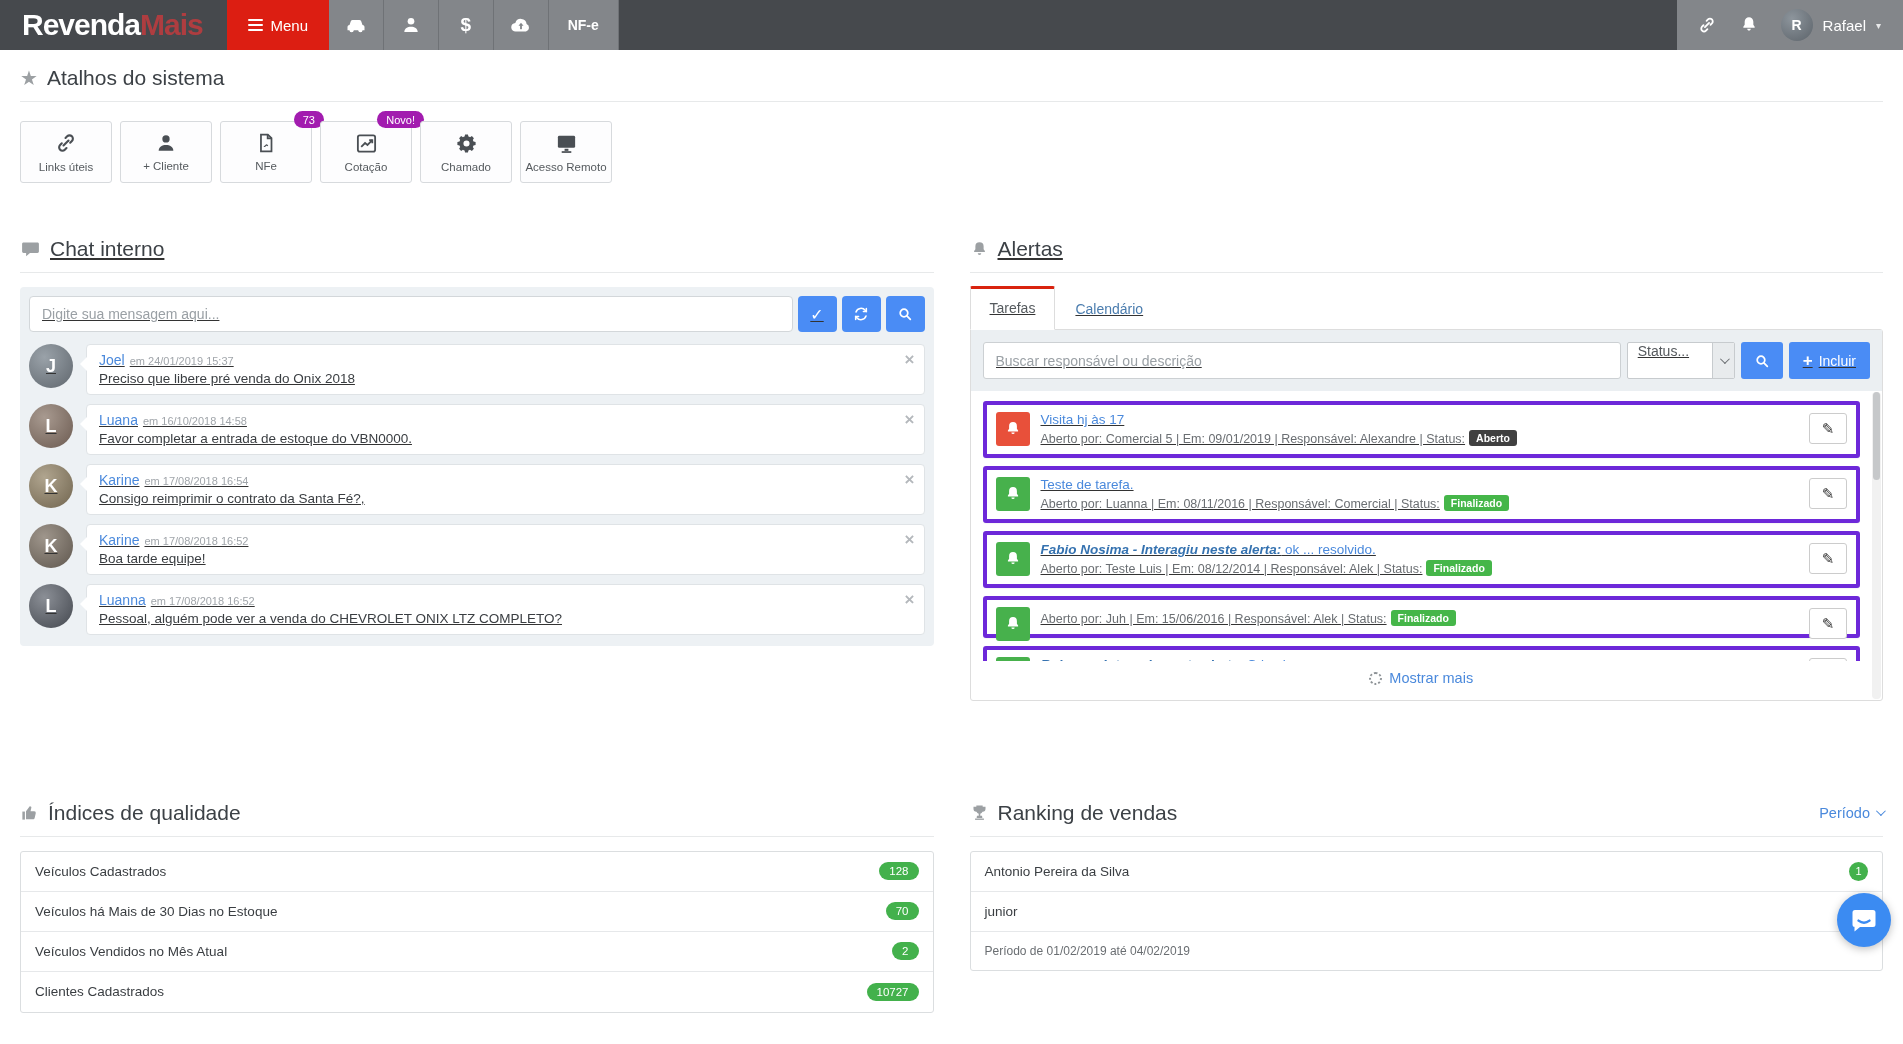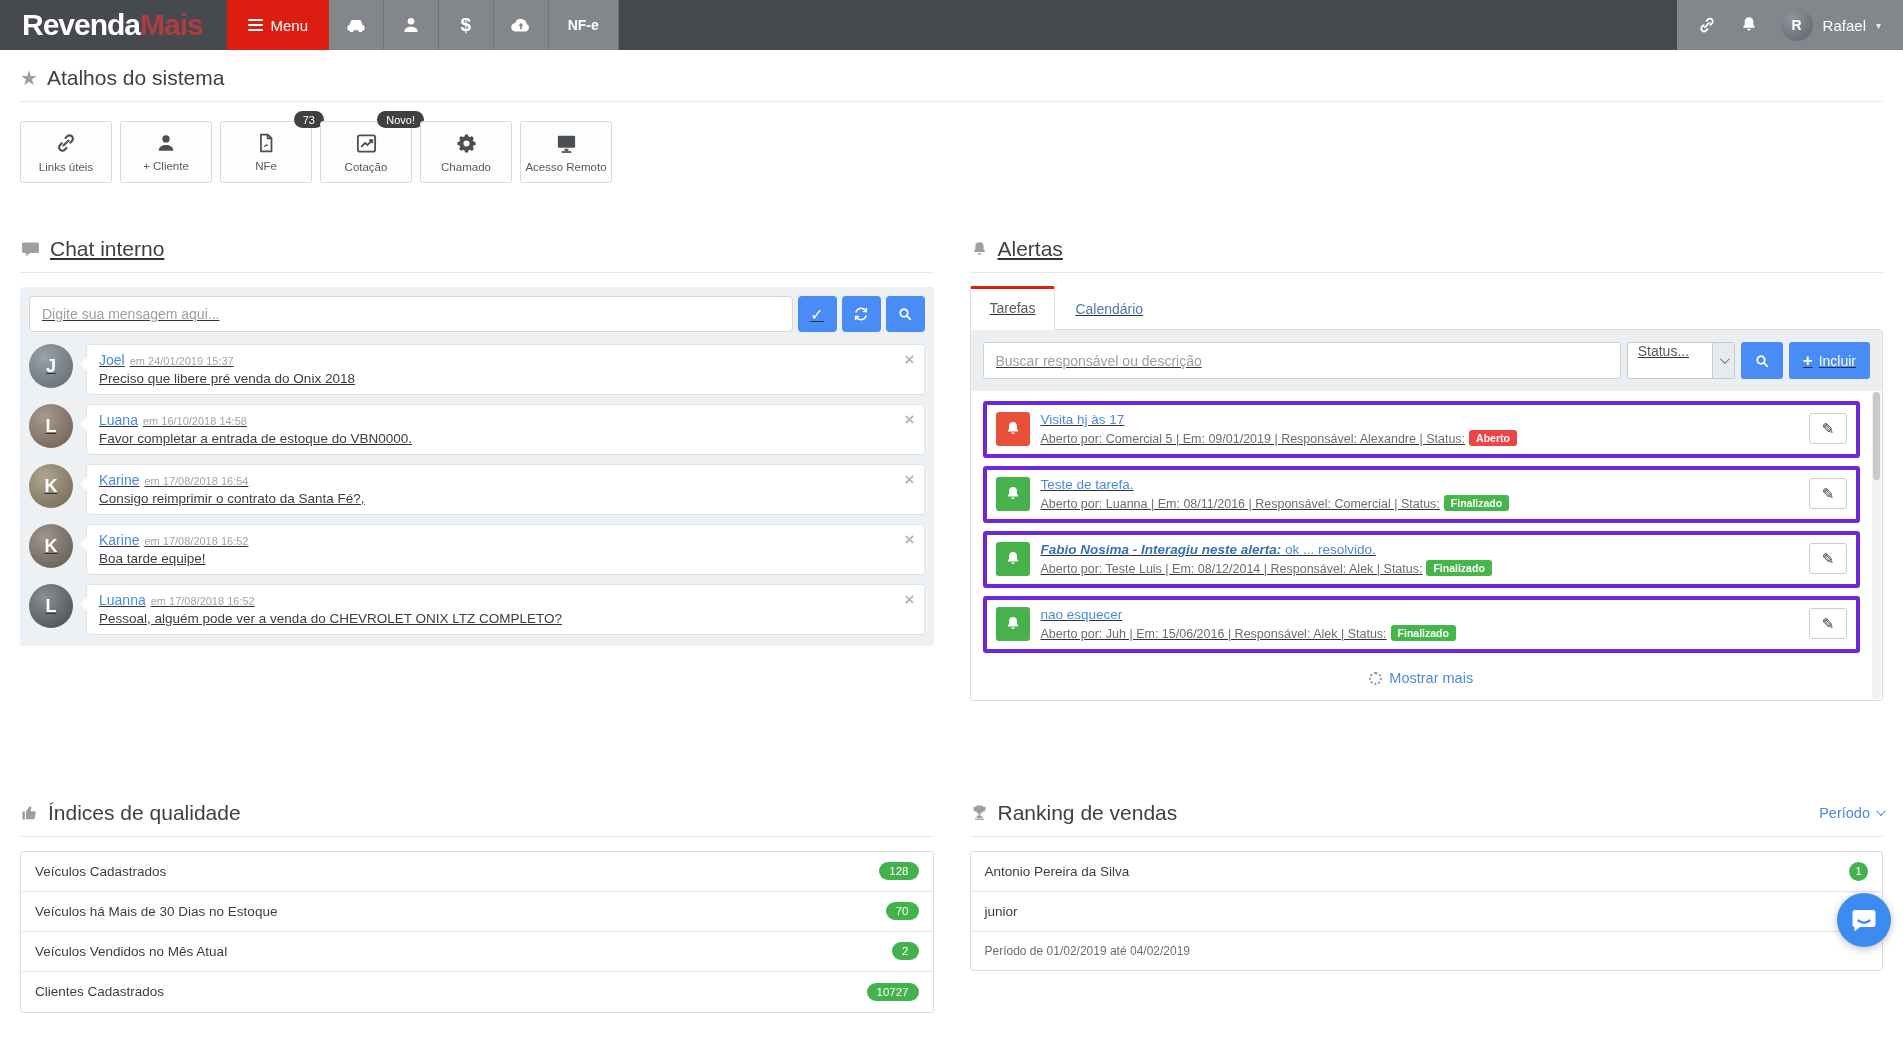--- a/index.html
+++ b/index.html
@@ -28,21 +28,21 @@
   
   .page { padding:0 20px; }
   .sec-head { display:flex; align-items:center; gap:9px; font-size:21px; color:#3c4146; font-weight:400; }
   .sec-head .hicon { color:#9ca0a3; display:inline-flex; }
   .sec-rule { border:none; border-top:1px solid #e7e9ea; margin-top:11px; }
 
   .shortcuts-wrap { padding-top:16px; }
   .shortcut-row { display:flex; gap:8px; margin-top:19px; }
   .shortcut-btn { position:relative; width:92px; height:62px; background:#fdfdfe; border:1px solid #d7dadd; border-radius:3px; display:flex; flex-direction:column; align-items:center; justify-content:center; gap:6px; cursor:pointer; color:#4a4f54; font-family:inherit; }
   .shortcut-btn .slabel { font-size:11.5px; color:#555a5e; white-space:nowrap; }
-  .s-badge { position:absolute; top:-11px; right:-13px; background:#404040; color:#fff; font-size:11px; padding:2.5px 9px; border-radius:11px; }
+  .s-badge { position:absolute; top:-11px; right:-13px; background:#a21caf; color:#fff; font-size:11px; padding:2.5px 9px; border-radius:11px; }
 
   .two-col { display:grid; grid-template-columns:1fr 1fr; column-gap:36px; }
   .row1 { margin-top:54px;text-decoration:underline; }
   .row2 { margin-top:100px; }
 
   
   .chat-panel { margin-top:14px; background:#edf1f4; border-radius:4px; padding:9px; }
   .chat-input-row { display:flex; gap:5px; }
   .chat-input { flex:1; height:36px; border:1px solid #d3d7da; border-radius:4px; padding:0 12px; font-size:14px; color:#555; font-family:inherit; }
   .chat-input::placeholder { color:#9aa0a5; }
@@ -77,21 +77,21 @@
   .alerts-list-region { position:relative; padding:10px 22px 0 12px; }
   .alert-list { max-height:260px; overflow:hidden; }
   .alert-item { position:relative; border:4px solid #6d28d9; border-radius:3px; background:#fff; box-shadow:0 1px 1px rgba(0,0,0,.04); padding:7px 58px 8px 54px; margin-bottom:8px; }
   .alert-ico { position:absolute; left:9px; top:7px; width:34px; height:34px; border-radius:3px; display:flex; align-items:center; justify-content:center; color:#fff; }
   .alert-ico.red { background:#e8503a; }
   .alert-ico.green { background:#47b14c; }
   .alert-title { font-size:13.5px; color:#4a89dc; cursor:pointer; }
   .alert-title .tbold { font-weight:bold; font-style:italic; color:#3572b0; }
   .alert-meta { margin-top:3px; font-size:12.5px; color:#6a6e72; }
   .st-badge { display:inline-block; margin-left:4px; padding:2px 7px; border-radius:3px; font-size:10.5px; font-weight:bold; color:#fff; vertical-align:1px; }
-  .st-badge.red { background:#ef4444; }
+  .st-badge.red { background:#404040; }
   .st-badge.green { background:#45b649; }
   .alert-edit { position:absolute; right:9px; top:8px; width:38px; height:31px; background:#fff; border:1px solid #ccc; border-radius:3px; cursor:pointer; color:#333; font-size:15px; display:flex; align-items:center; justify-content:center; }
   .show-more-row { text-align:center; padding:9px 0 12px; }
   .show-more { color:#4a89dc; font-size:14.5px; cursor:pointer; display:inline-flex; align-items:center; gap:7px; background:none; border:none; font-family:inherit; }
   .spinner { width:13px; height:13px; border:2px dotted #8d9296; border-radius:50%; display:inline-block; }
   .vscroll { position:absolute; right:1px; top:1px; bottom:1px; width:9px; background:#f1f1f1; border-radius:4px; }
   .vscroll .thumb { position:absolute; top:0; left:1px; width:7px; height:88px; background:#c6c8ca; border-radius:4px; cursor:grab; }
 
   
   .list-panel { margin-top:14px; border:1px solid #dbdee0; border-radius:3px; background:#fff; }
@@ -426,21 +426,20 @@
                 </button>
             </div>
 
             <div class="alert-item">
               <span class="alert-ico green">
                 <svg width="18" height="18" viewBox="0 0 24 24">
                     <path d="M12 2.8a5.2 5.2 0 0 0-5.2 5.2v3.6L5.2 14v1.2h13.6V14l-1.6-2.4V8A5.2 5.2 0 0 0 12 2.8z" fill="#fff"></path>
                     <path d="M9.8 16.6a2.2 2.2 0 0 0 4.4 0z" fill="#fff"></path>
                   </svg>
               </span>
-              <div class="alert-title"><span>nao esquecer</span></div>
               <div class="alert-meta"><span>Aberto por: Juh | Em: 15/06/2016 | Responsável: Alek | Status:</span><span class="st-badge green">Finalizado</span></div>
               <button class="alert-edit">
                   <span>✎</span>
                 </button>
             </div>
 
             <div class="alert-item">
               <span class="alert-ico green">
                 <svg width="18" height="18" viewBox="0 0 24 24">
                     <path d="M12 2.8a5.2 5.2 0 0 0-5.2 5.2v3.6L5.2 14v1.2h13.6V14l-1.6-2.4V8A5.2 5.2 0 0 0 12 2.8z" fill="#fff"></path>

